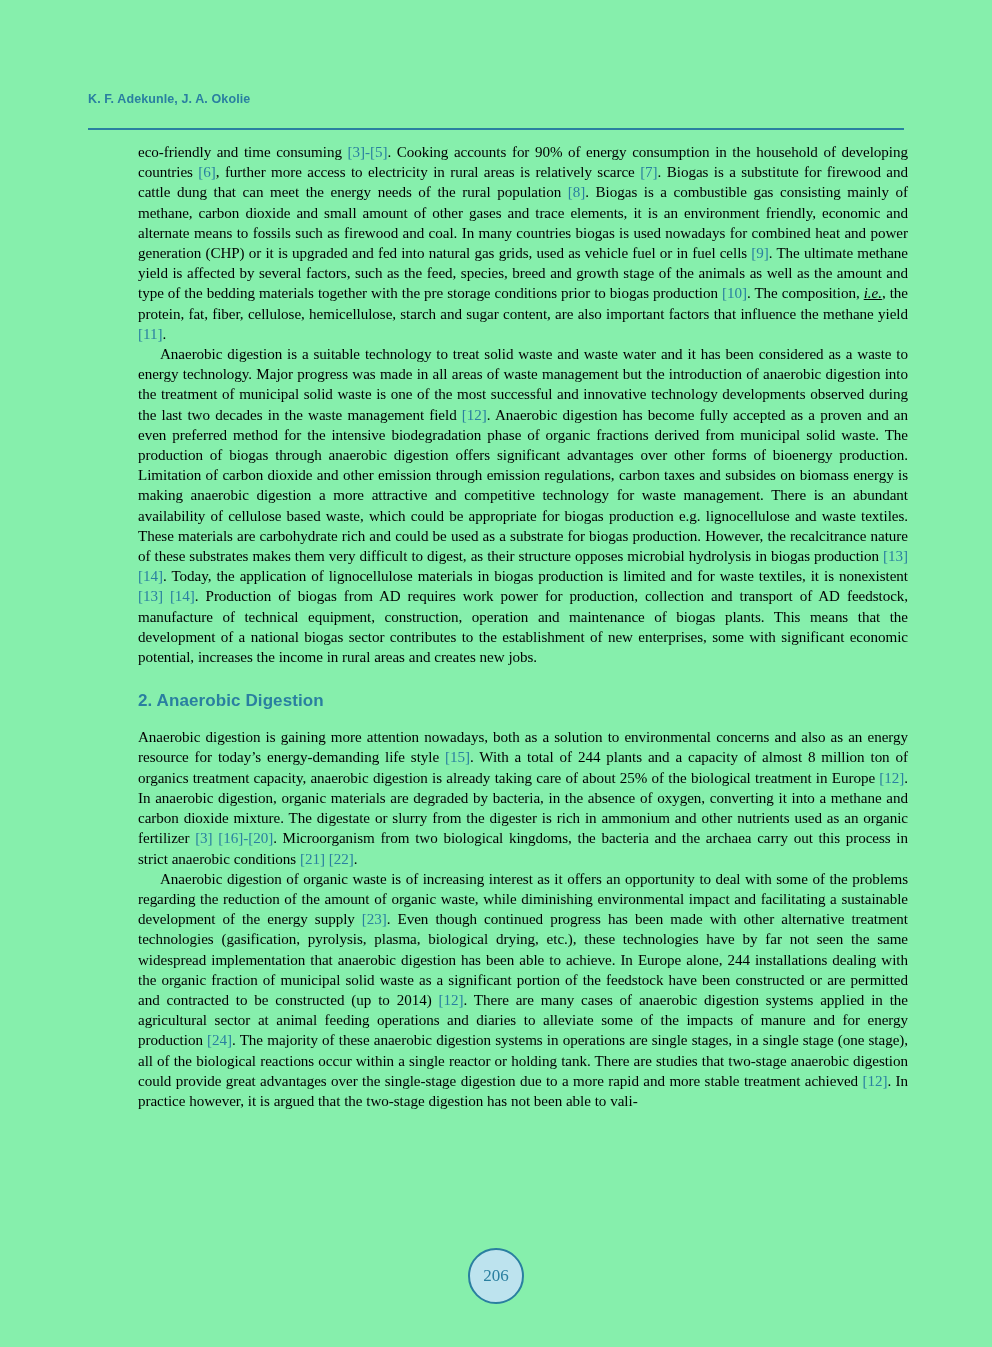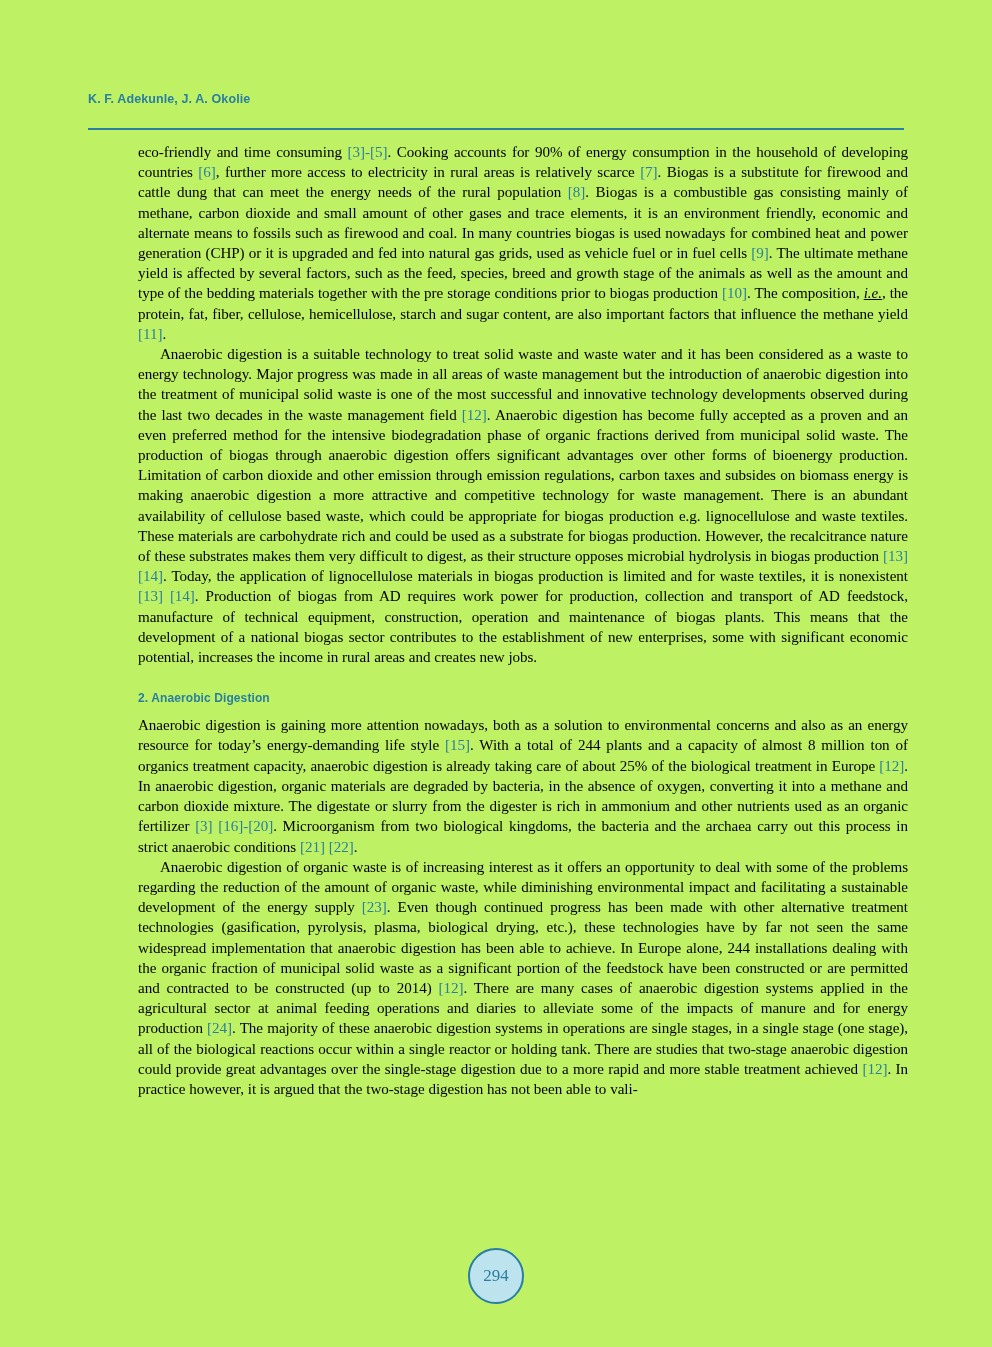--- a/index.html
+++ b/index.html
@@ -9,21 +9,21 @@
   }
   body {
     font-family: "Liberation Serif", "DejaVu Serif", serif;
     color: #000000;
   }
   .page {
     position: relative;
     width: 992px;
     height: 1347px;
     margin: 0 auto;
-    background: #bef264;
+    background: #86efac;
     box-sizing: border-box;
     overflow: hidden;
   }
   .running-head {
     position: absolute;
     left: 88px;
     top: 92px;
     width: 816px;
   }
   .running-head-authors {
@@ -64,23 +64,23 @@
     color: #2a7fa0;
     margin-top: 32px;
   }
   .em {
     font-style: italic;
     text-decoration: underline;
   }
   h2.section-heading {
     font-family: "Liberation Sans", "DejaVu Sans", sans-serif;
     font-weight: bold;
-    font-size: 12px;
+    font-size: 17px;
     color: #2a7fa0;
-    margin: 24px 0 10px 0;
+    margin: 24px 0 16px 0;
     letter-spacing: 0.1px;
   }
   .page-number-wrap {
     position: absolute;
     left: 0;
     top: 1248px;
     width: 992px;
     display: flex;
     justify-content: center;
   }
@@ -117,16 +117,16 @@
 
     <h2 class="section-heading">2. Anaerobic Digestion</h2>
 
     <p class="body-text">Anaerobic digestion is gaining more attention nowadays, both as a solution to environmental concerns and also as an energy resource for today’s energy-demanding life style <span class="cite">[15]</span>. With a total of 244 plants and a capacity of almost 8 million ton of organics treatment capacity, anaerobic digestion is already taking care of about 25% of the biological treatment in Europe <span class="cite">[12]</span>. In anaerobic digestion, organic materials are degraded by bacteria, in the absence of oxygen, converting it into a methane and carbon dioxide mixture. The digestate or slurry from the digester is rich in ammonium and other nutrients used as an organic fertilizer <span class="cite">[3] [16]-[20]</span>. Microorganism from two biological kingdoms, the bacteria and the archaea carry out this process in strict anaerobic conditions <span class="cite">[21] [22]</span>.</p>
 
     <p class="body-text indent">Anaerobic digestion of organic waste is of increasing interest as it offers an opportunity to deal with some of the problems regarding the reduction of the amount of organic waste, while diminishing environmental impact and facilitating a sustainable development of the energy supply <span class="cite">[23]</span>. Even though continued progress has been made with other alternative treatment technologies (gasification, pyrolysis, plasma, biological drying, etc.), these technologies have by far not seen the same widespread implementation that anaerobic digestion has been able to achieve. In Europe alone, 244 installations dealing with the organic fraction of municipal solid waste as a significant portion of the feedstock have been constructed or are permitted and contracted to be constructed (up to 2014) <span class="cite">[12]</span>. There are many cases of anaerobic digestion systems applied in the agricultural sector at animal feeding operations and diaries to alleviate some of the impacts of manure and for energy production <span class="cite">[24]</span>. The majority of these anaerobic digestion systems in operations are single stages, in a single stage (one stage), all of the biological reactions occur within a single reactor or holding tank. There are studies that two-stage anaerobic digestion could provide great advantages over the single-stage digestion due to a more rapid and more stable treatment achieved <span class="cite">[12]</span>. In practice however, it is argued that the two-stage digestion has not been able to vali-</p>
 
   </div>
 
   <div class="page-number-wrap">
-    <div class="page-number-badge">294</div>
+    <div class="page-number-badge">206</div>
   </div>
 
 </div>
 
 </body></html>

